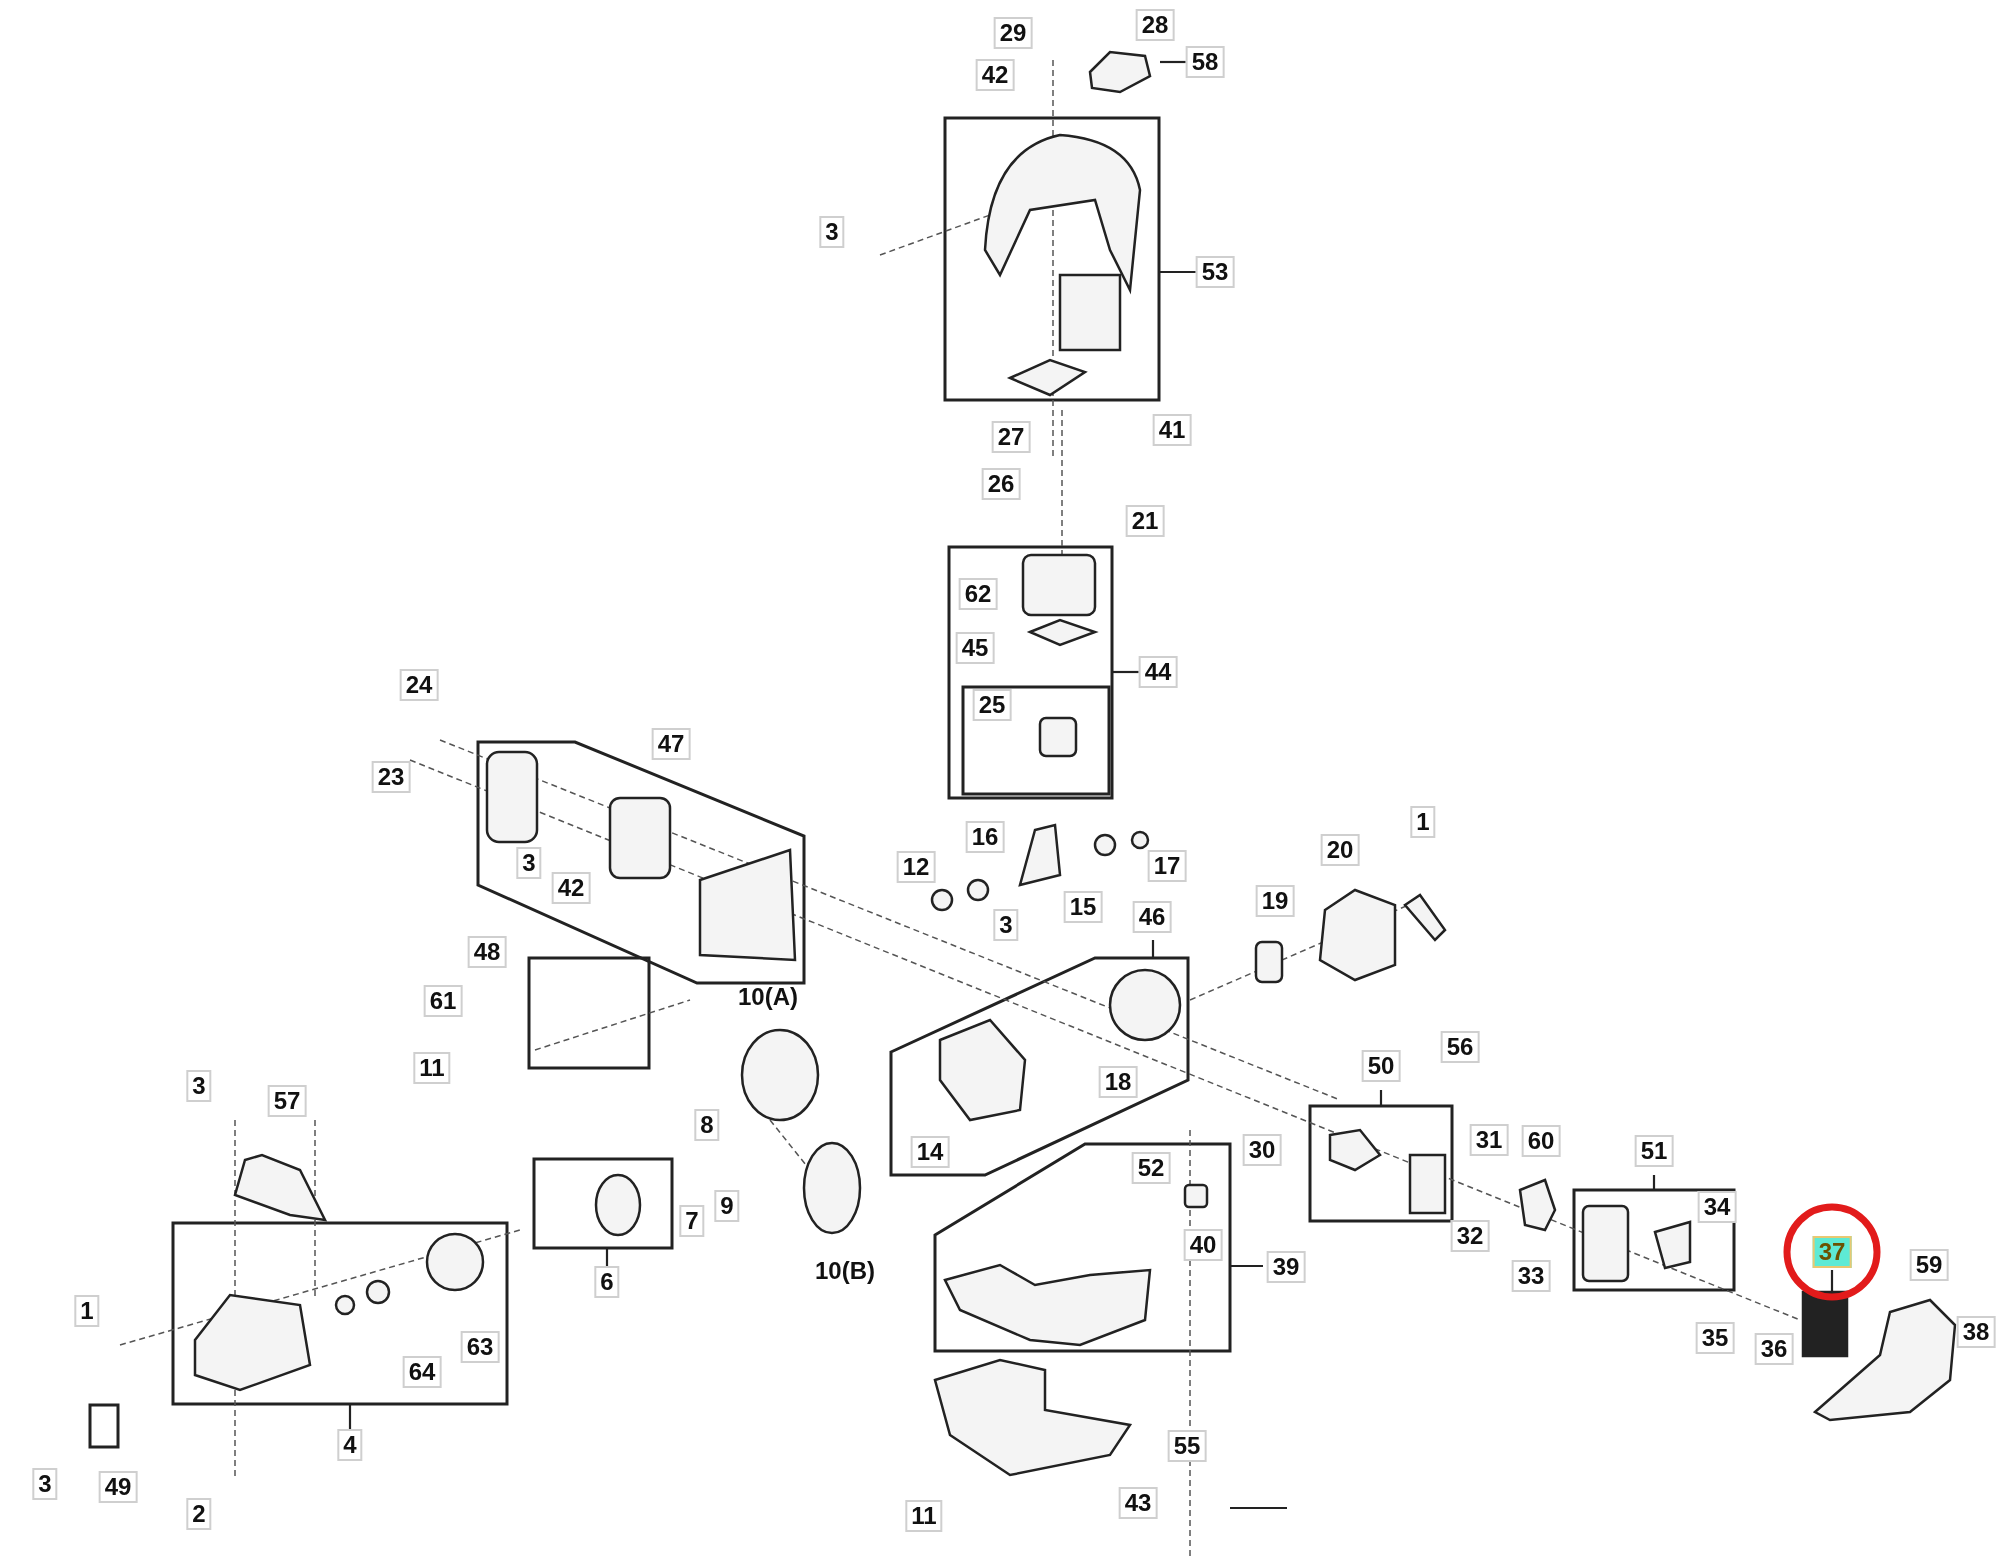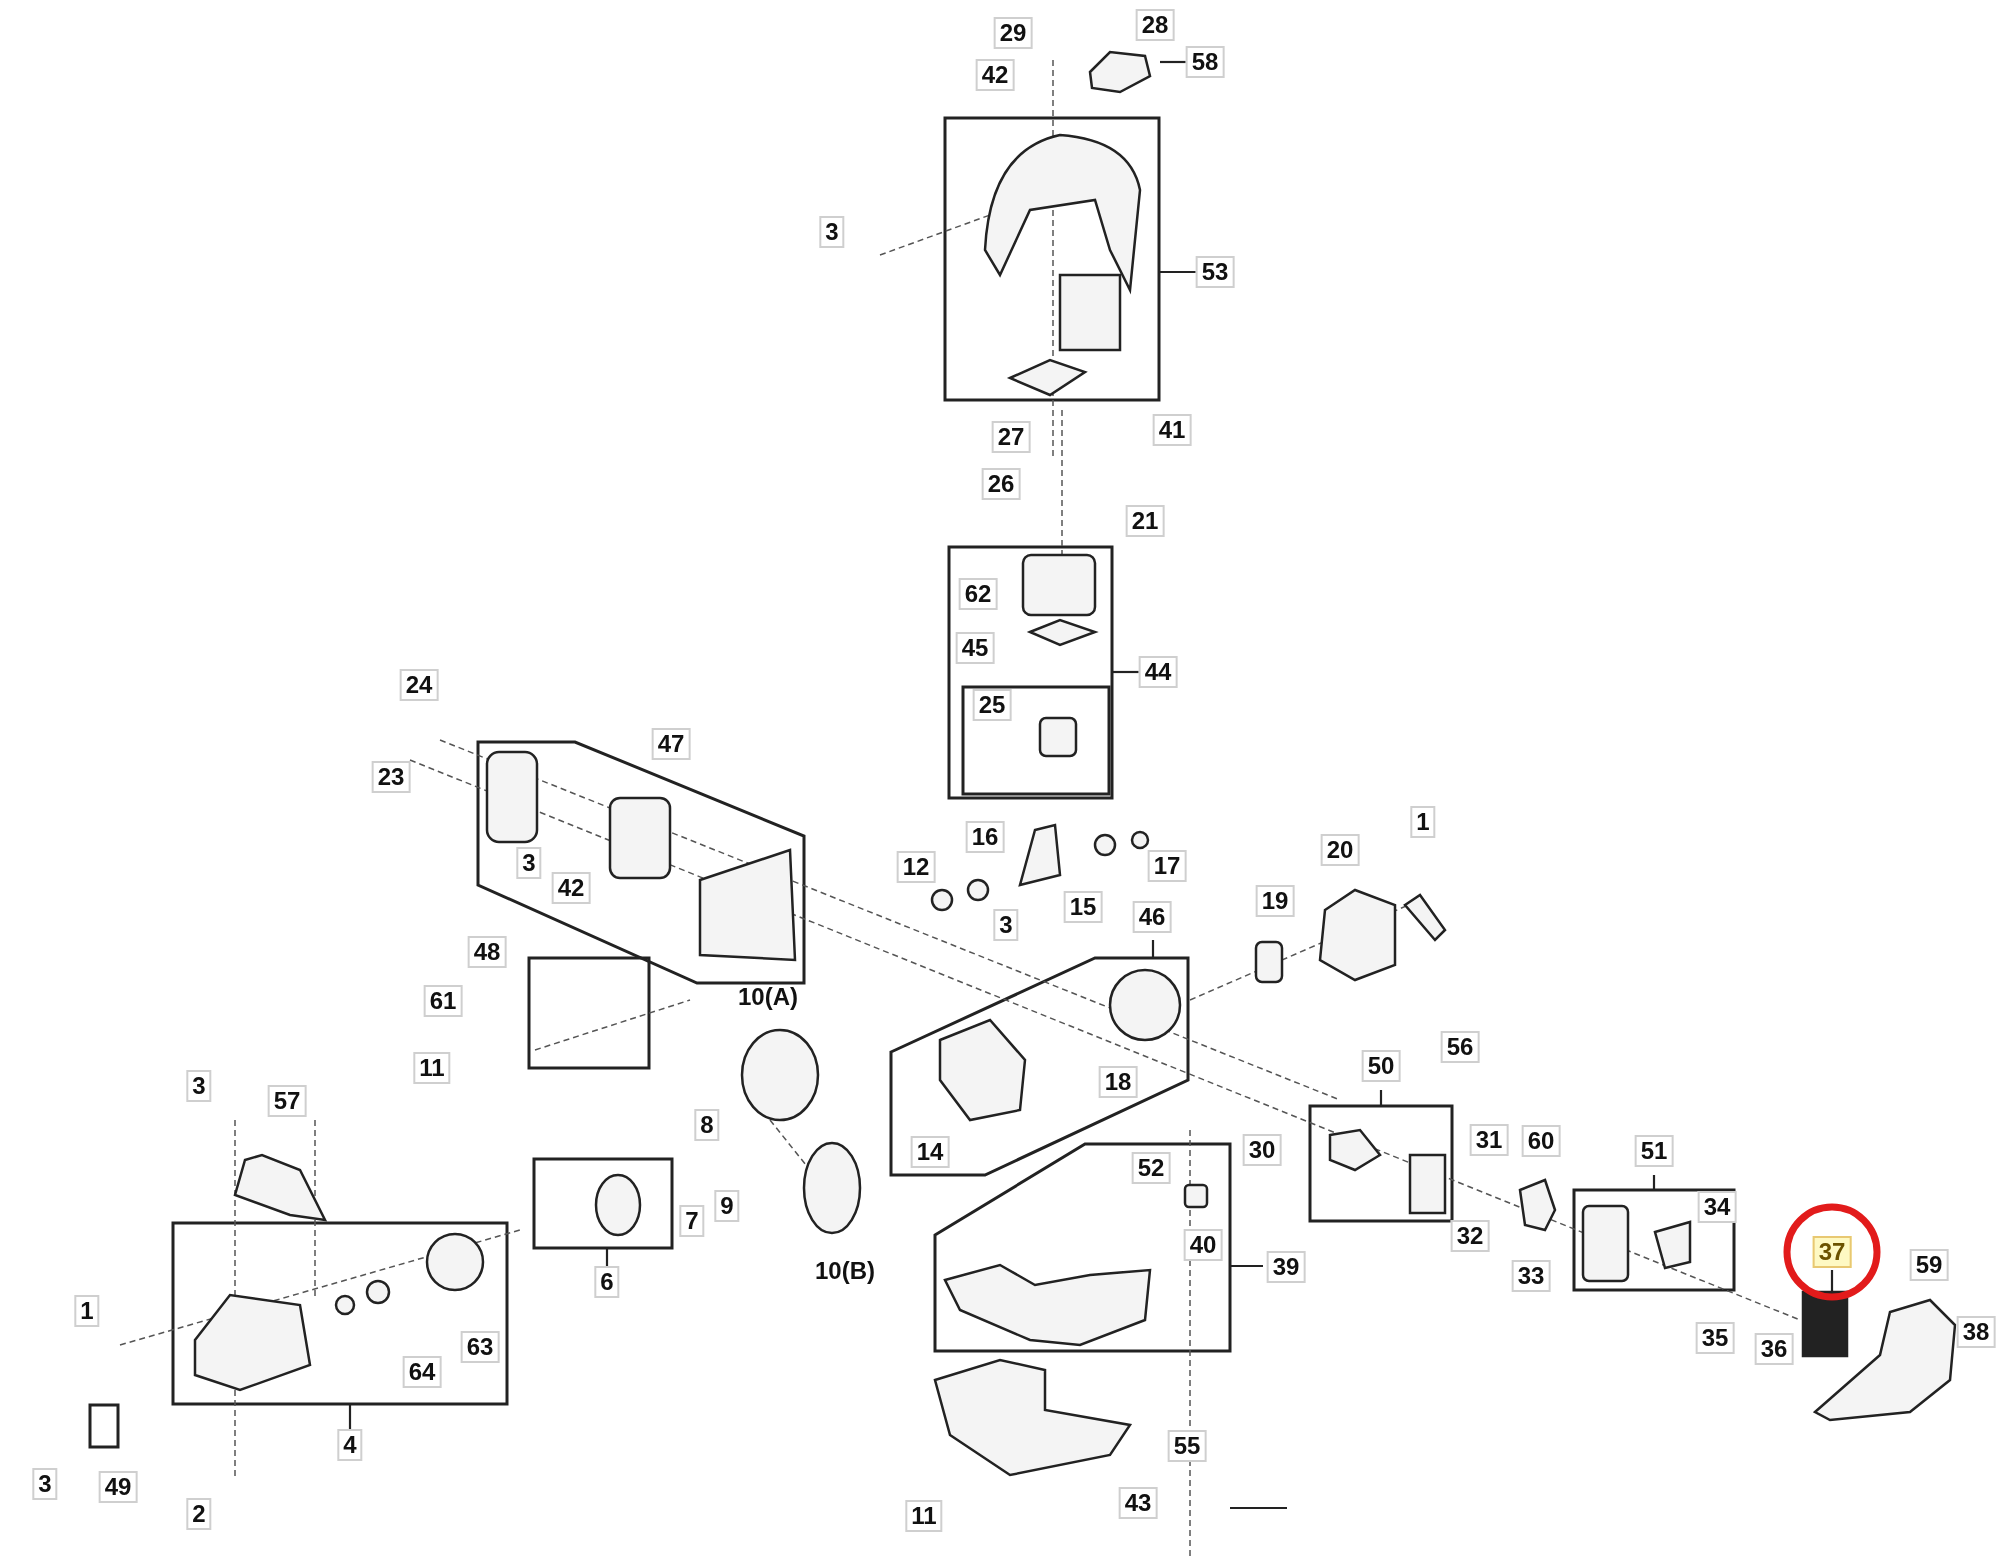--- a/index.html
+++ b/index.html
@@ -5,21 +5,21 @@
   html, body { margin:0; padding:0; background:#ffffff; }
   body { width:2000px; height:1566px; position:relative; overflow:hidden; font-family:"Liberation Sans", sans-serif; }
   #diagram { position:absolute; left:0; top:0; width:2000px; height:1566px; }
   .lbl {
     position:absolute; transform:translate(-50%,-50%);
     background:#fff; border:2px solid #cfcfcf; padding:1px 4px;
     font-family:"Liberation Sans", sans-serif; font-weight:bold; font-size:24px; color:#111;
     line-height:26px; white-space:nowrap; cursor:pointer;
   }
   .lbl.plain { border-color:transparent; background:transparent;text-align:right; }
-  .lbl.hl { background:#fef9c3; border-color:#e8c872; color:#6b5200; }
+  .lbl.hl { background:#5eead4; border-color:#e8c872; color:#6b5200; }
 </style>
 </head>
 <body>
 
 <svg id="diagram" viewBox="0 0 2000 1566" xmlns="http://www.w3.org/2000/svg">
   <g stroke="#222" fill="none" stroke-width="3">
 
     <rect x="945" y="118" width="214" height="282"></rect>
     <rect x="949" y="547" width="163" height="251"></rect>
     <rect x="963" y="687" width="146" height="107"></rect>

